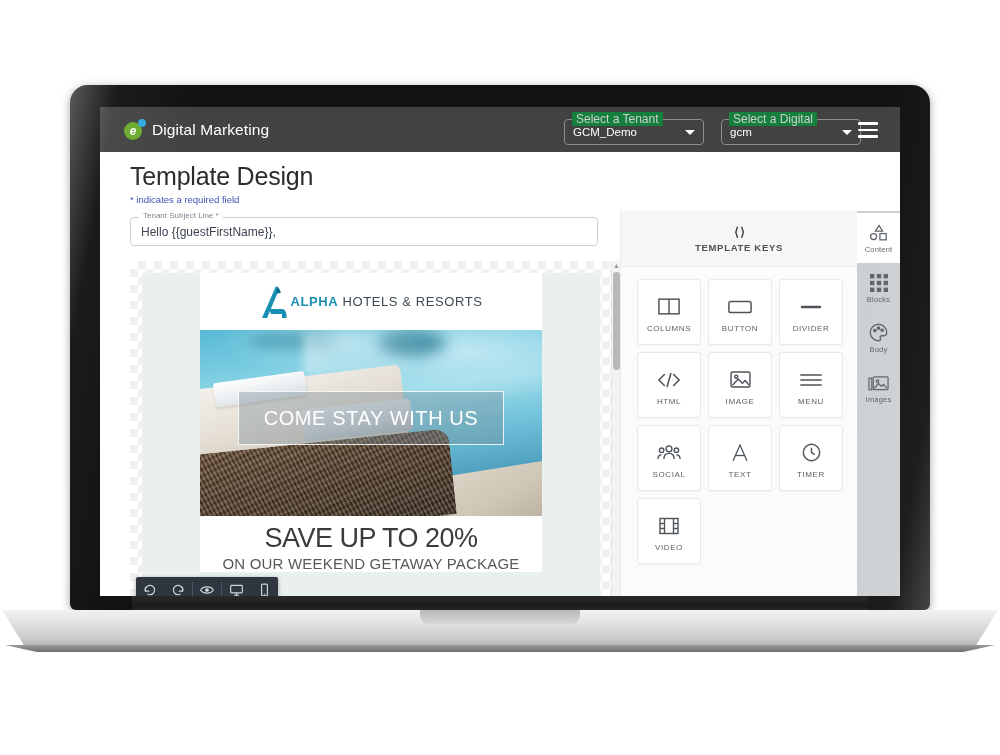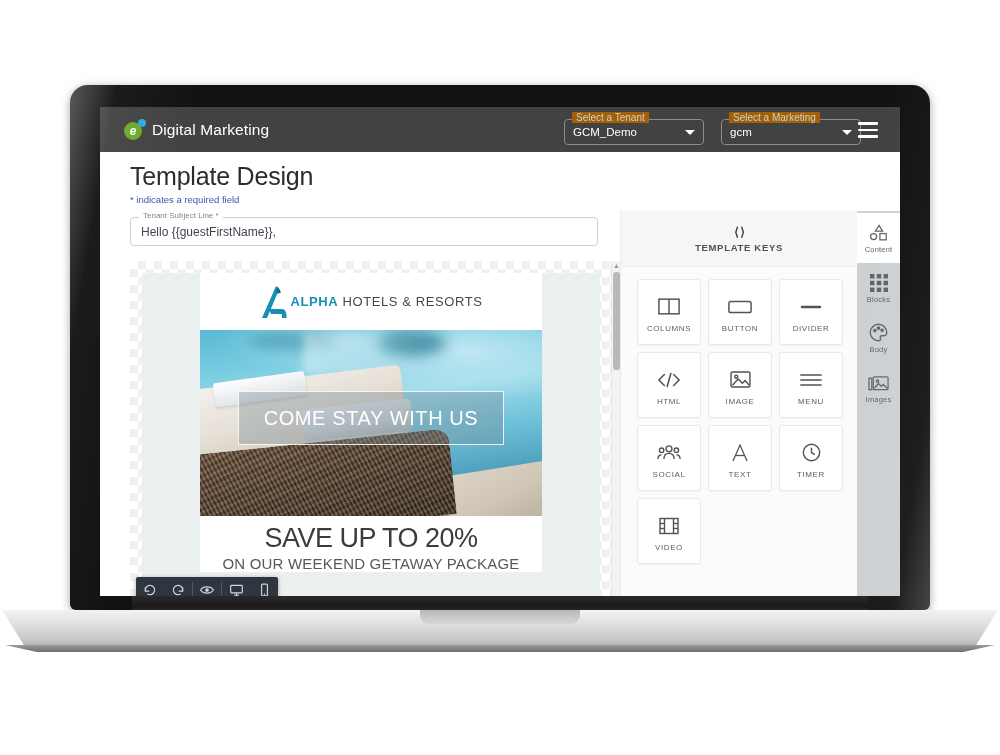--- a/index.html
+++ b/index.html
@@ -74,21 +74,21 @@
   #brand-logo .circle span { color: #fff; font-size: 12px; font-style: italic; font-weight: 700; line-height: 1; }
   #brand-logo .dot {
     position: absolute; right: 0; top: 0; width: 8px; height: 8px;
     border-radius: 50%; background: #2fa8e0;
   }
   #brand-title { font-size: 15.5px; letter-spacing: .1px; color: #fff; }
 
   .select-group { position: relative; margin-left: 14px; }
   .select-legend {
     position: absolute; top: -7px; left: 8px; padding: 0 4px;
-    font-size: 10px; color: #cfcfcf; background: #a16207; z-index: 2; white-space: nowrap;
+    font-size: 12px; color: #cfcfcf; background: #15803d; z-index: 2; white-space: nowrap;
   }
   .select-box {
     width: 140px; height: 26px; border: 1px solid #8d8d8d; border-radius: 4px;
     display: flex; align-items: center; padding: 0 8px;
     font-size: 11.5px; color: #ffffff; position: relative;
   }
   .select-box .val { flex: 1; overflow: hidden; white-space: nowrap; }
   .caret {
     width: 0; height: 0; border-left: 5px solid transparent; border-right: 5px solid transparent;
     border-top: 5.5px solid #ffffff;
@@ -294,21 +294,21 @@
 
       <div id="select-tenant-wrap" class="select-group">
         <div class="select-legend">Select a Tenant</div>
         <div class="select-box">
           <div class="val">GCM_Demo</div>
           <div class="caret"></div>
         </div>
       </div>
 
       <div id="select-property-wrap" class="select-group">
-        <div class="select-legend">Select a Marketing</div>
+        <div class="select-legend">Select a Digital</div>
         <div class="select-box">
           <div class="val">gcm</div>
           <div class="caret"></div>
         </div>
       </div>
 
       <div id="hamburger">
         <span></span>
           <span></span>
           <span></span>

